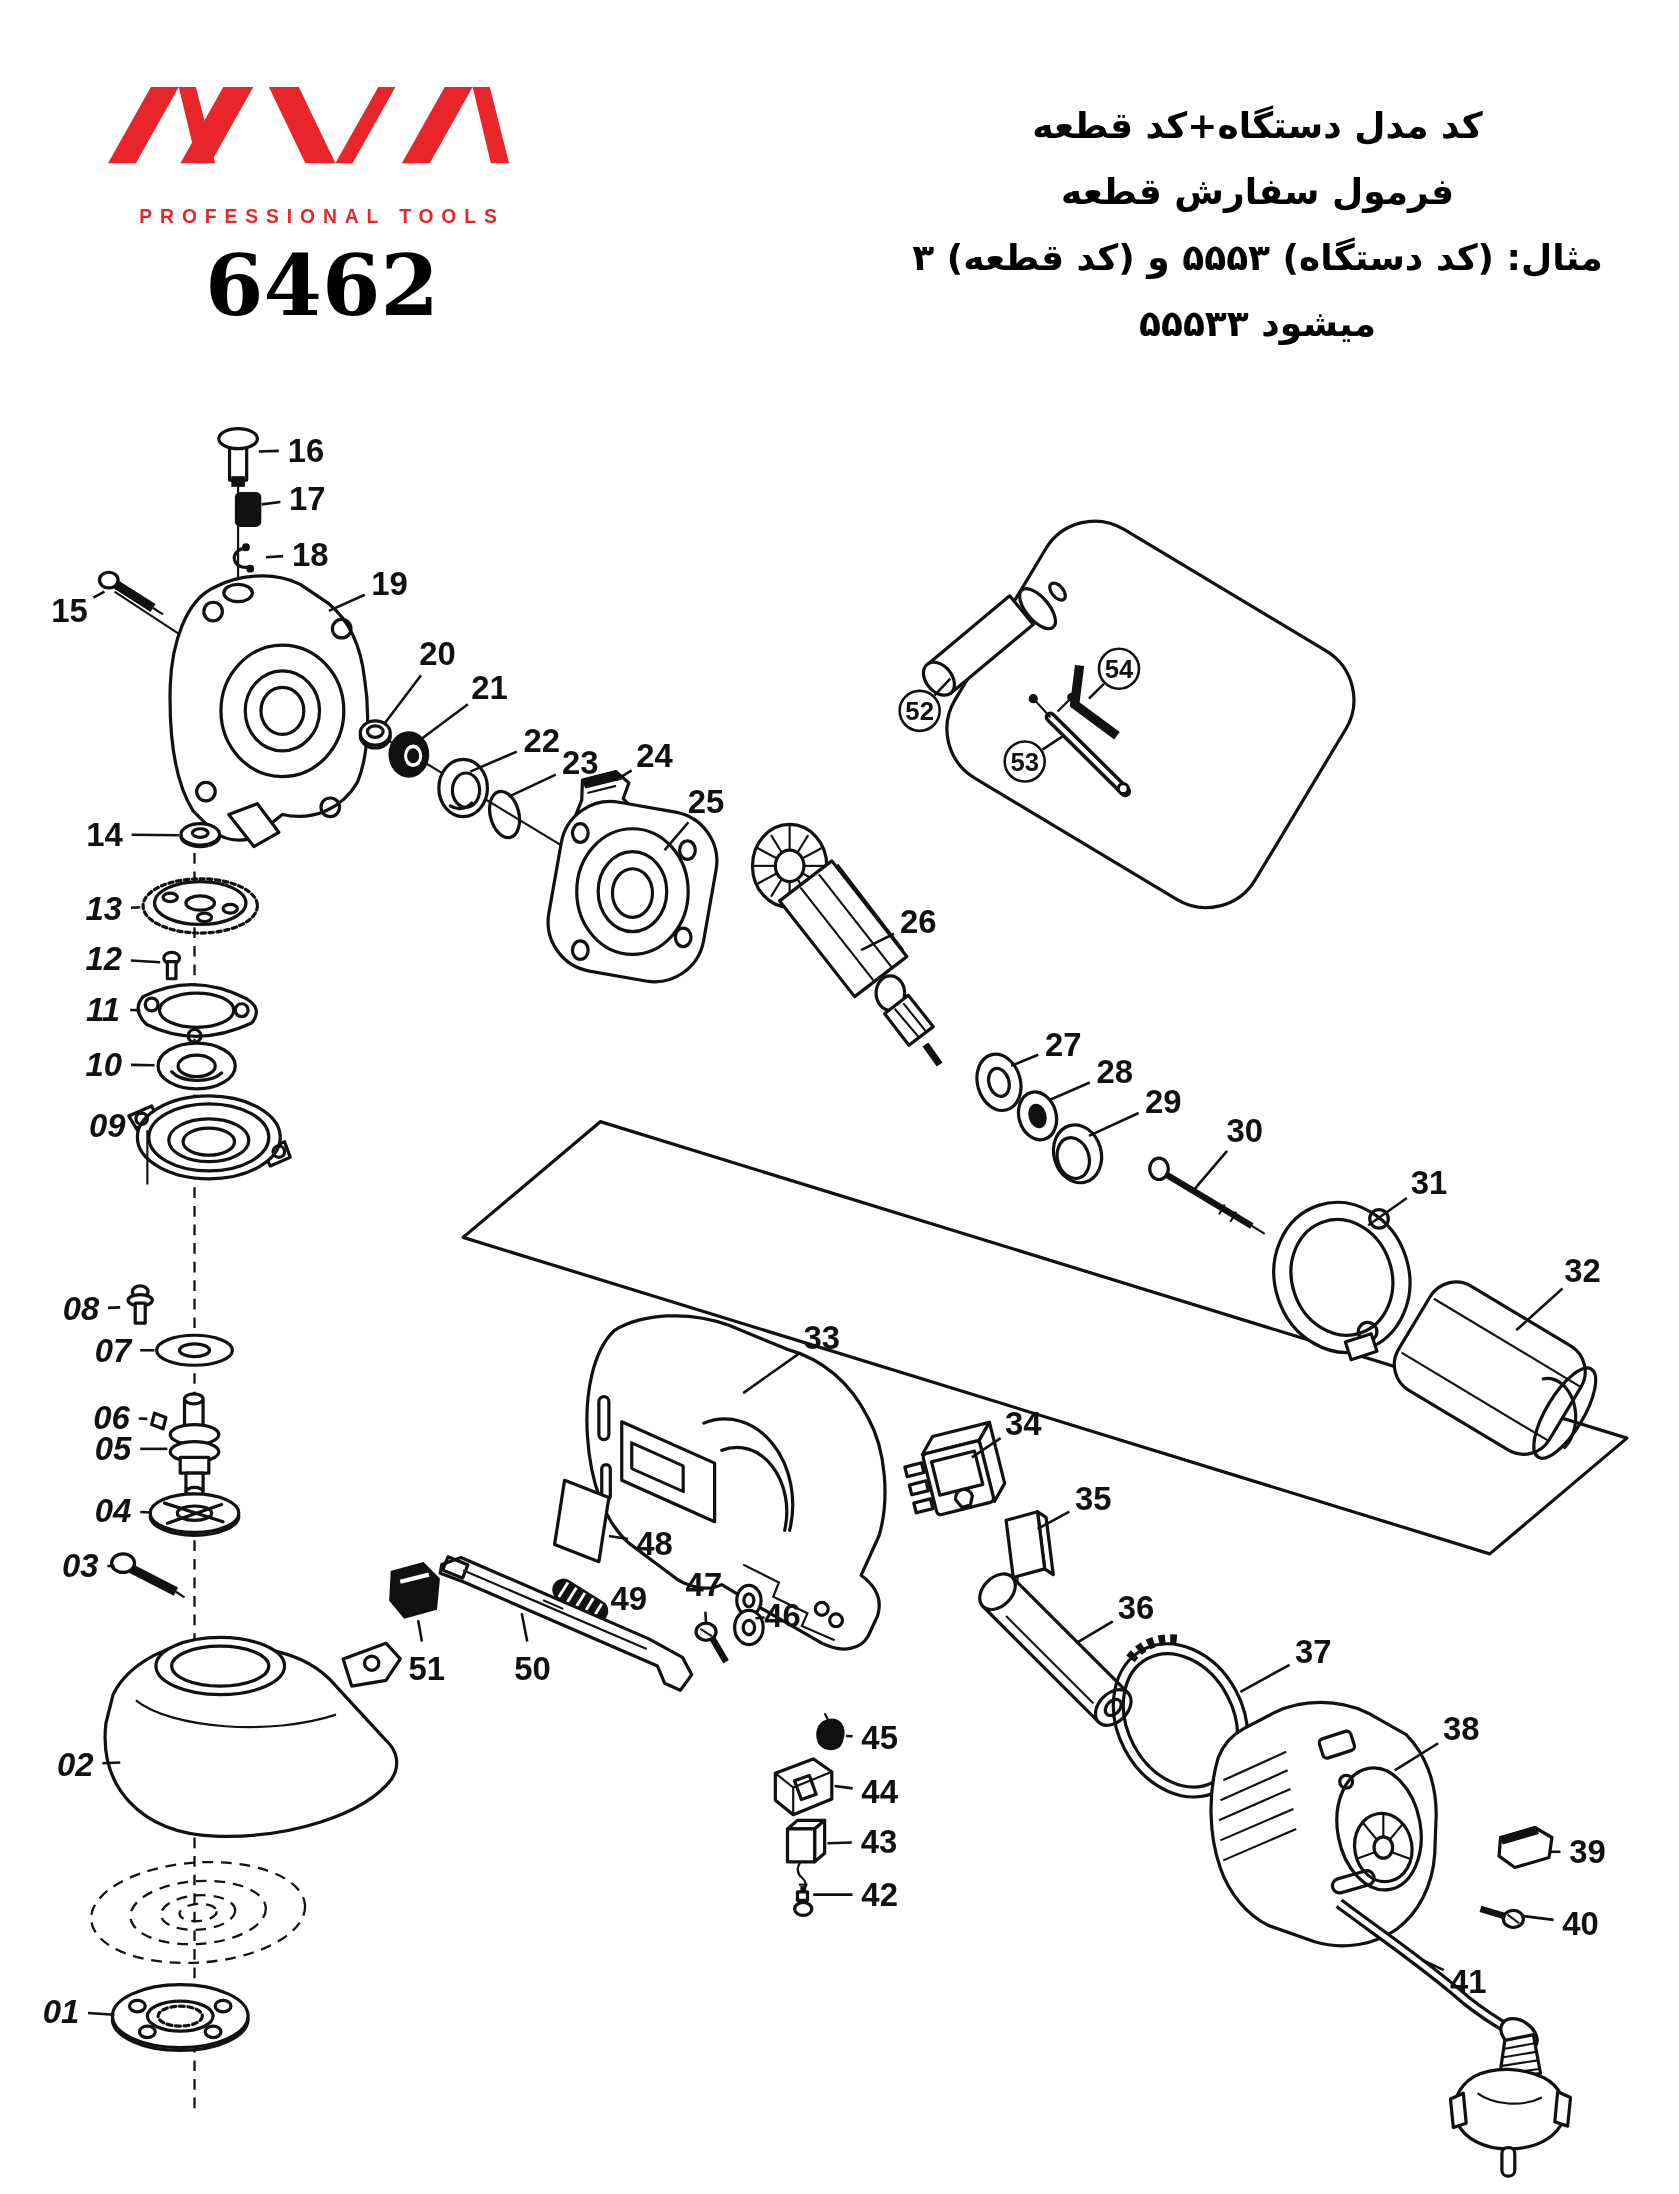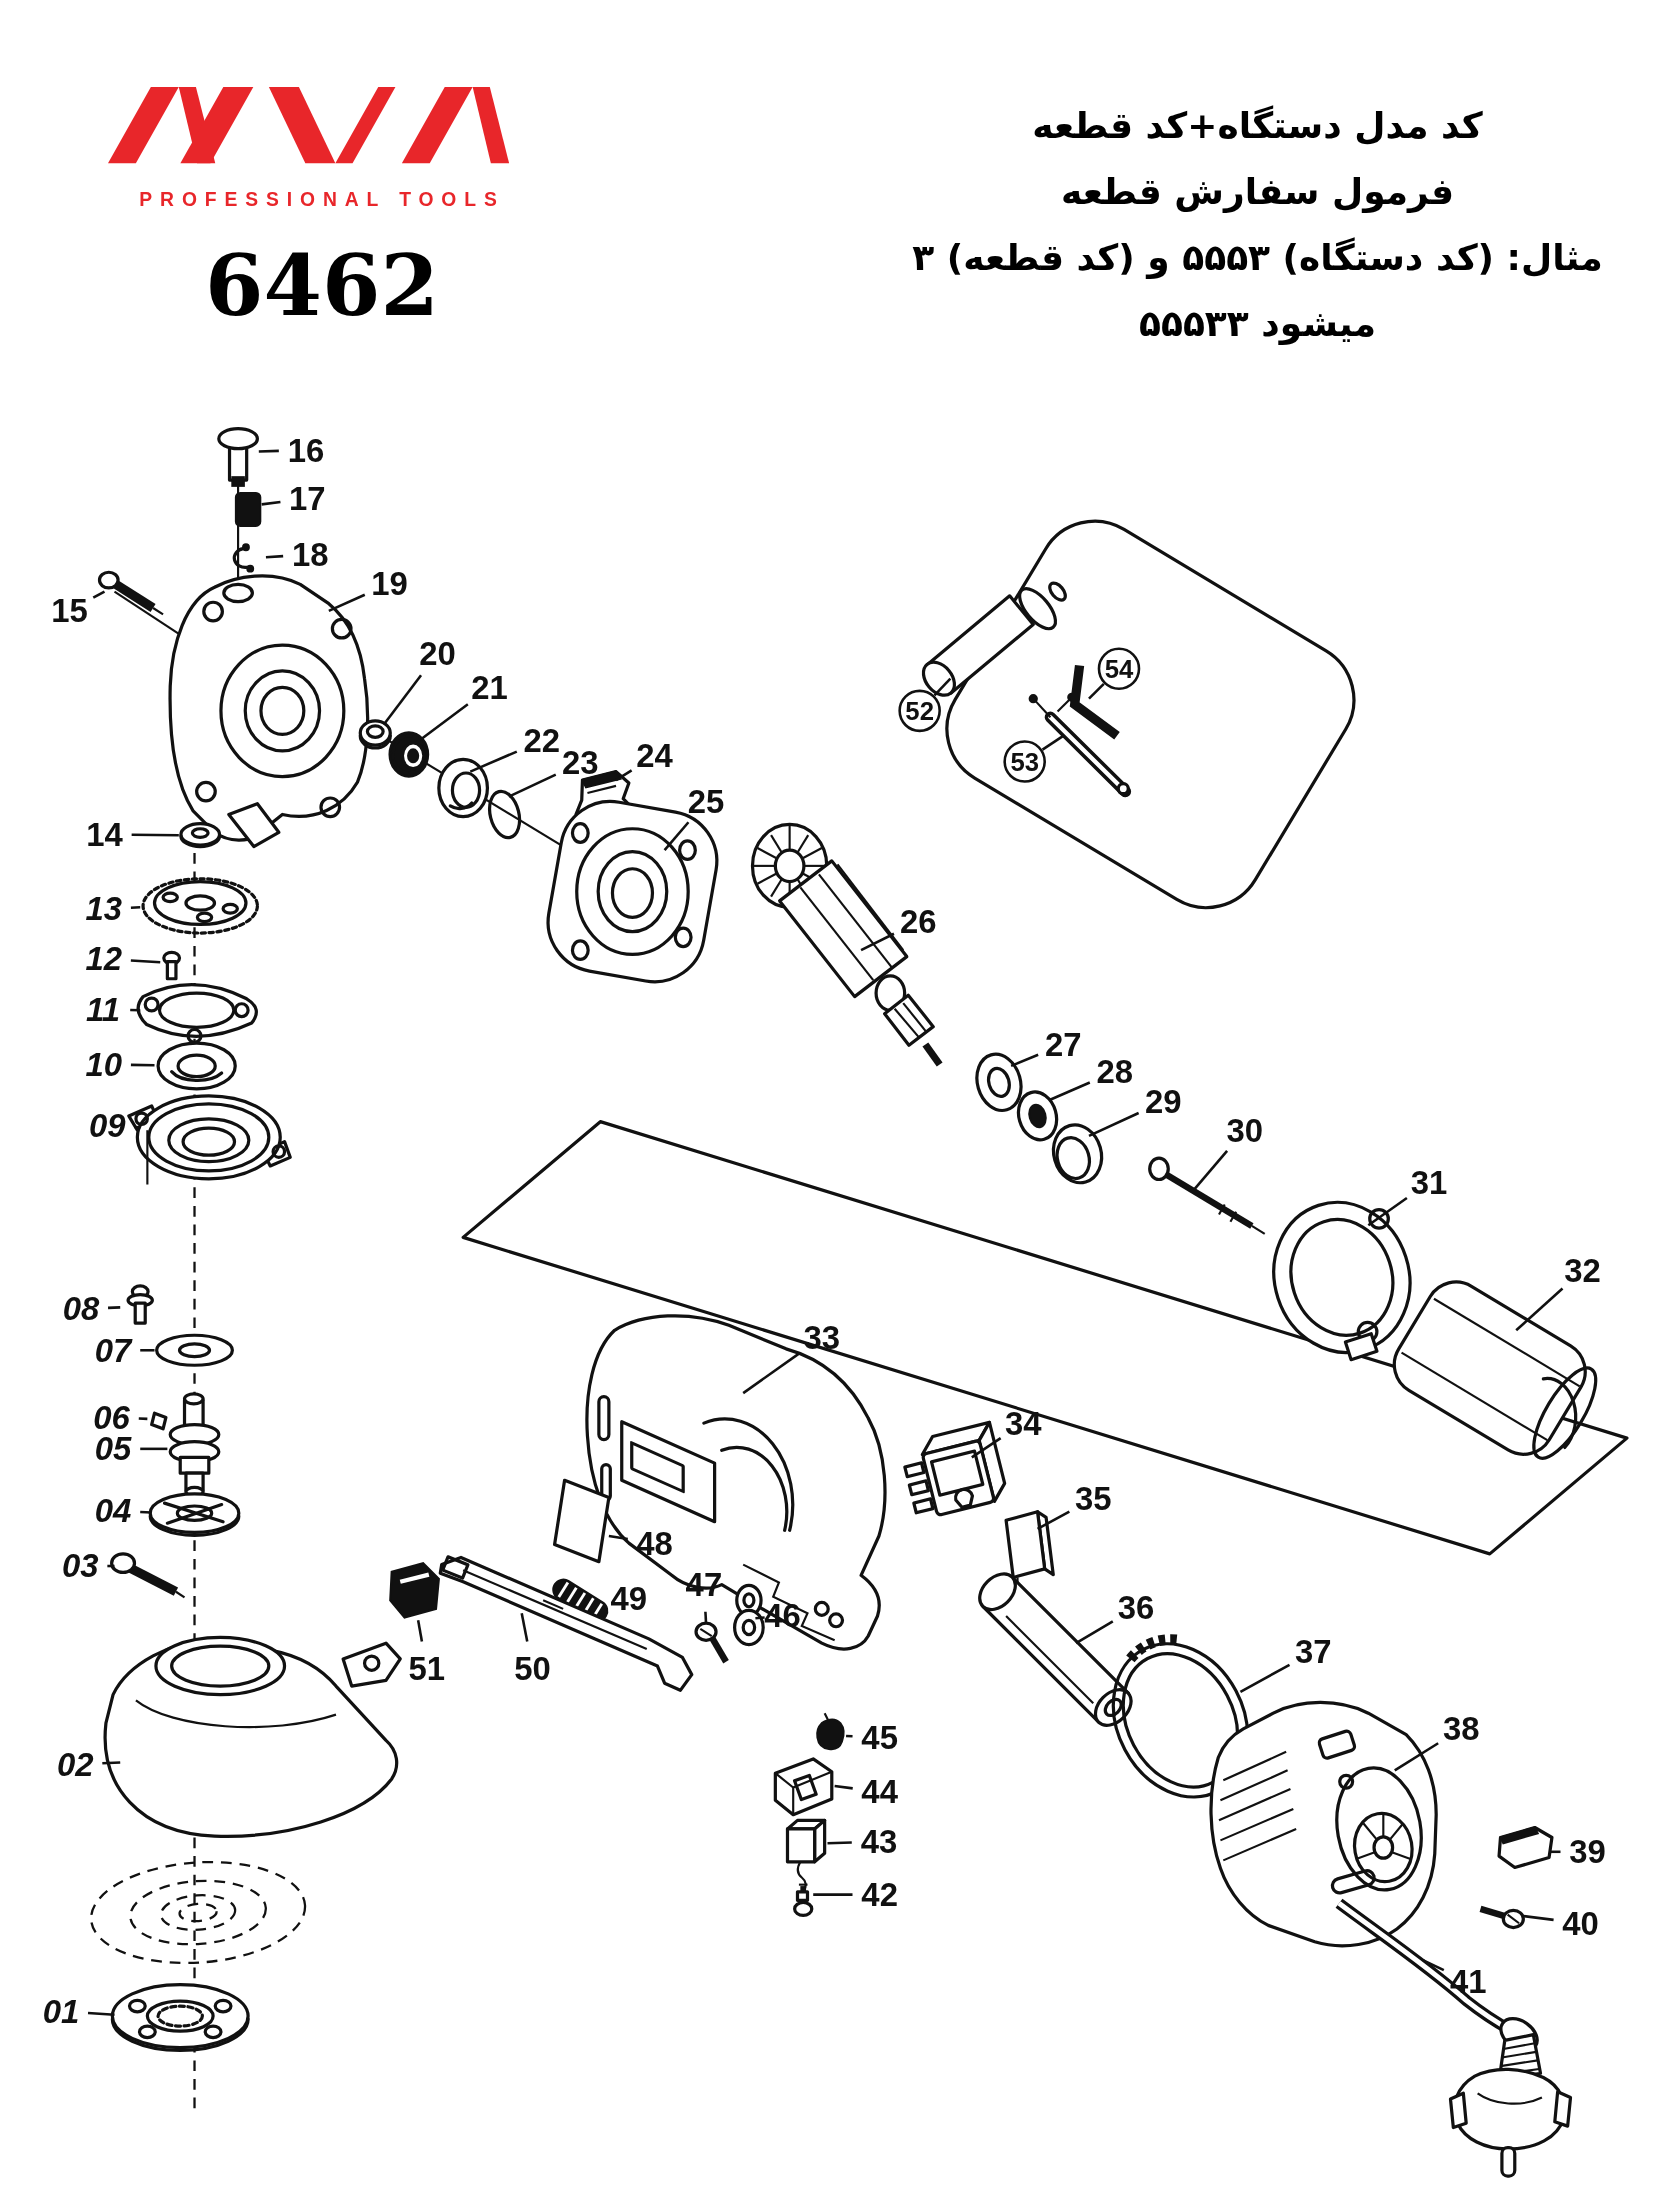--- a/index.html
+++ b/index.html
@@ -1,21 +1,21 @@
 <!DOCTYPE html>
 <html style="font-size:11.4px"><head>
 <meta charset="utf-8">
 <style>
   html,body{margin:0;padding:0;background:#fff;}
   #page{position:relative;width:1680px;height:2194px;background:#fff;overflow:hidden;
         font-family:"Liberation Sans",sans-serif;}
   
   #brand{position:absolute;left:86px;top:68px;width:472px;text-align:center;}
   #brand .tagline{color:#e8262a;font-weight:bold;font-size:19.3px;letter-spacing:7.9px;
-        margin-top:1px;white-space:nowrap;}
+        margin-top:18px;white-space:nowrap;}
   #model{position:absolute;left:86px;top:236px;width:472px;text-align:center;
         font-family:"DejaVu Serif",serif;font-weight:bold;font-size:84px;color:#000;}
   #note{position:absolute;left:843px;top:93px;width:829px;direction:rtl;text-align:center;
         font-family:"DejaVu Sans",sans-serif;font-weight:bold;font-size:36px;color:#000;
         line-height:66px;}
   
   #diag{position:absolute;left:0;top:0;}
   .p{stroke:#111;stroke-width:4.5;fill:#fff;stroke-linejoin:round;stroke-linecap:round;}
   .pn{stroke:#111;stroke-width:4.5;fill:none;stroke-linejoin:round;stroke-linecap:round;}
   .pt{stroke:#111;stroke-width:3;fill:none;}

